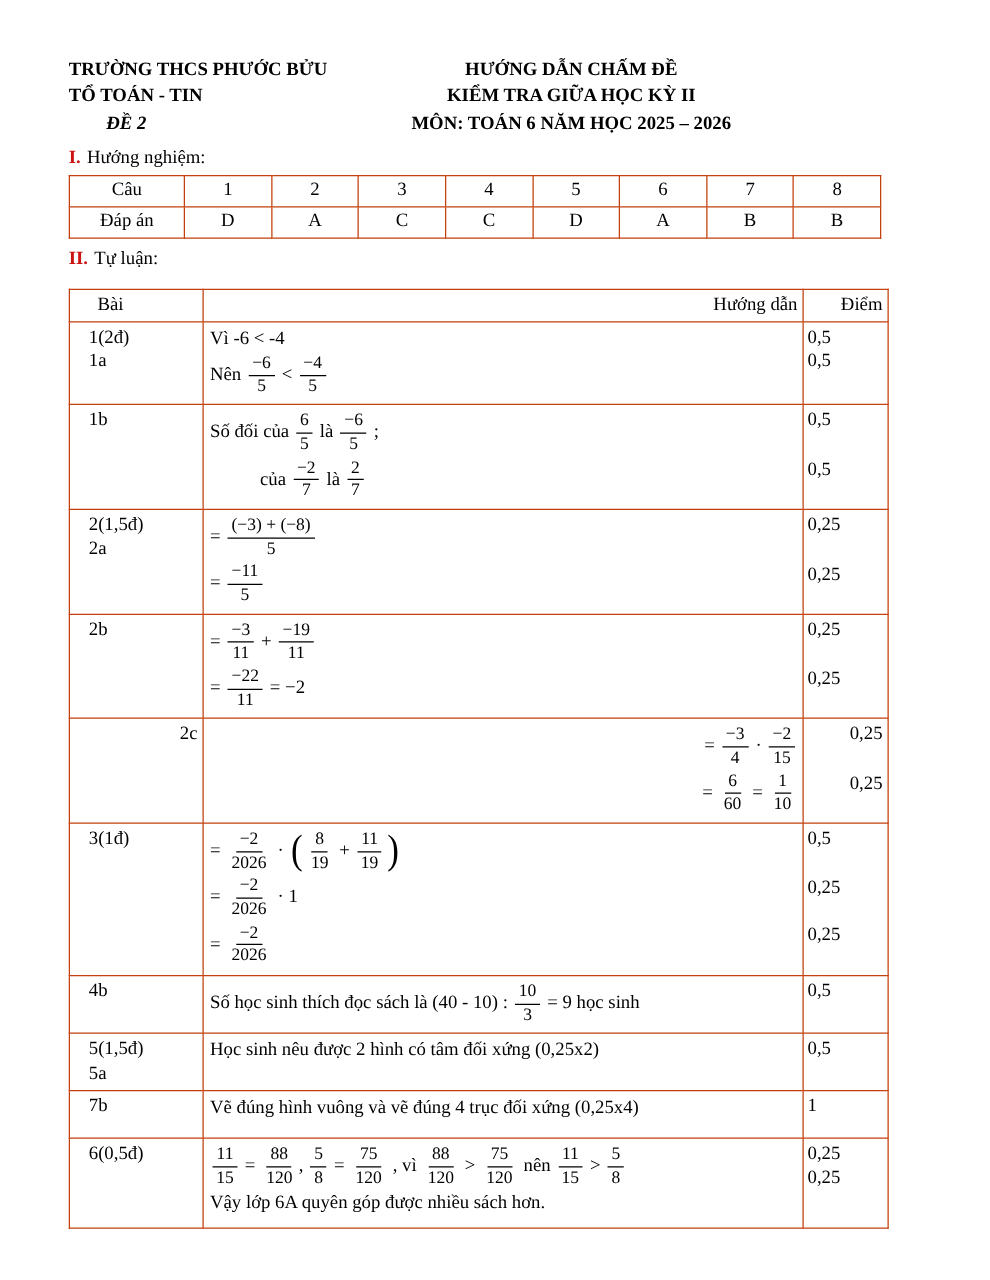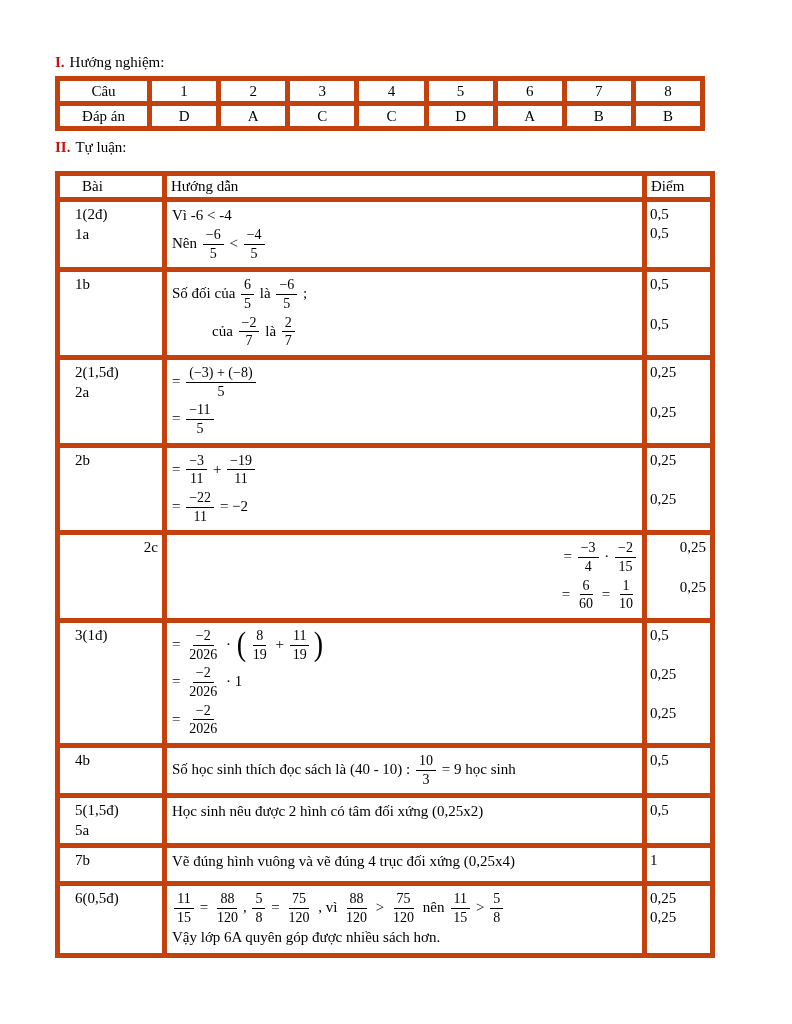--- a/index.html
+++ b/index.html
@@ -18,28 +18,28 @@
   .hdr-left .de2 { padding-left: 30px; font-style: italic; }
   .hdr-right { width: 300px; text-align: center; }
 
   
   .section-line { margin-top: 8px; }
   .sec-num { font-weight: bold; color: #cc1111; }
   .sec-label { margin-left: 5px; }
 
   
   table { border-collapse: collapse; table-layout: fixed; }
-  td, th { border: 5px solid #c2410c; font-weight: normal; }
+  td, th { border: 1px solid #c2410c; font-weight: normal; }
   .mc-table { width: 650px; margin-top: 5px; }
   .mc-table td { height: 25px; text-align: center; padding: 1px 2px; }
   .mc-table td.first { text-align: center; }
 
   
   .main-table { width: 655px; margin-top: 15px; }
-  .main-table th { height: 26px; text-align: left; padding: 2px 4px; }
+  .main-table th { height: 26px; text-align: right; padding: 2px 4px; }
   .main-table th.h-bai { text-align: left; padding-left: 22px; }
   .main-table td { vertical-align: top; padding: 3px 4px; }
   td.bai { padding-left: 15px; line-height: 1.3; }
   td.huongdan { padding-left: 5px; margin-left: 33px; }
   td.diem { padding-left: 3px; line-height: 1.25; }
   .sp2 div + div { margin-top: 21px; }
   .sp3 div + div { margin-top: 20px; }
 
   tr.r0 { height: 62px; } tr.r1 { height: 79px; } tr.r2 { height: 80px; }
   tr.r3 { height: 79px; } tr.r4 { height: 76px; text-align: right; } tr.r5 { height: 122px; }
@@ -59,20 +59,32 @@
     display: inline-block; font-size: 33px; font-weight: 300;
     vertical-align: middle; line-height: 0.9; transform: scaleX(0.85);
     margin: 0 1px;
   }
 </style>
 </head>
 <body>
 
 <div class="page">
 
+  <div class="doc-header">
+    <div class="hdr-left">
+      <div>TRƯỜNG THCS PHƯỚC BỬU</div>
+      <div>TỔ TOÁN - TIN</div>
+      <div class="de2">ĐỀ 2</div>
+    </div>
+    <div class="hdr-right">
+      <div>HƯỚNG DẪN CHẤM ĐỀ</div>
+      <div>KIỂM TRA GIỮA HỌC KỲ II</div>
+      <div>MÔN: TOÁN 6 NĂM HỌC 2025 – 2026</div>
+    </div>
+  </div>
 
   <div class="section-line">
     <span class="sec-num">I.</span><span class="sec-label">Hướng nghiệm:</span>
   </div>
 
   <table class="mc-table">
     <colgroup>
       <col style="width:92px">
         <col>
         <col>

